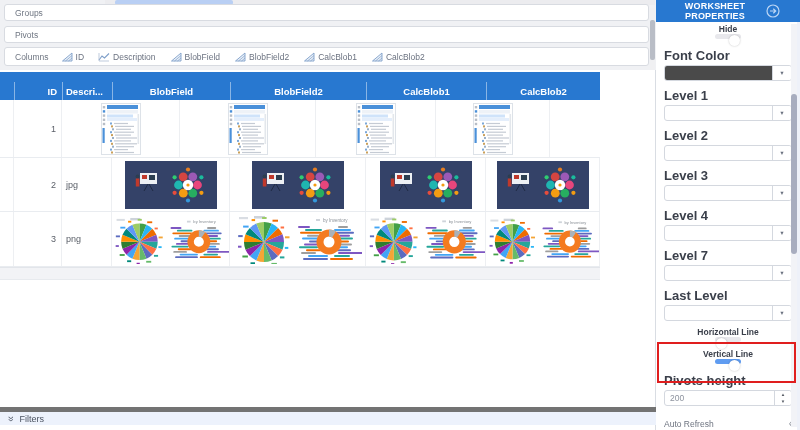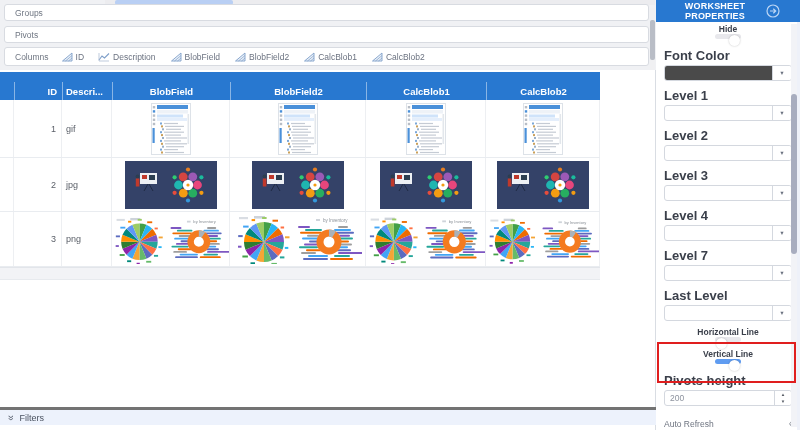--- a/index.html
+++ b/index.html
@@ -31,21 +31,21 @@
   .ghc { color:#fff; font-size:9.5px; font-weight:bold; height:18px; display:flex; align-items:center; justify-content:center; border-left:1px solid rgba(255,255,255,0.45); overflow:hidden; white-space:nowrap; }
   .ghc.first { border-left:none; }
   .ghc.align-left { justify-content:flex-start; padding-left:3px; }
   .ghc.align-right { justify-content:flex-end; padding-right:5px; }
   .grow { display:flex; border-bottom:1px solid #e9ecf0; background:#fff; }
   .gcell { border-right:1px solid #edeff2; display:flex; align-items:center; justify-content:center; overflow:hidden; font-size:9px; color:#5a5f68; }
   .gcell.idc { justify-content:flex-end; padding-right:5px; }
   .gcell.descc { justify-content:flex-start; padding-left:4px; }
   #grid-foot { width:600px; height:13px; background:#f2f3f6; border-top:1px solid #e2e5ea; border-bottom:1px solid #e7eaee; }
 
-  #filters-bar { position:absolute; left:0; top:407px; width:656px; height:18px; background:#edf2fc; border-top:3px solid #737373; display:flex; align-items:center; padding-left:8px; gap:6px; color:#4a5260; font-size:9px; cursor:pointer; }
+  #filters-bar { position:absolute; left:0; top:407px; width:656px; height:18px; background:#edf2fc; border-top:5px solid #737373; display:flex; align-items:center; padding-left:8px; gap:6px; color:#4a5260; font-size:9px; cursor:pointer; }
   #filters-chevrons { display:inline-block; transform:rotate(-90deg); color:#5a6270; font-size:10px; line-height:1; }
 
   
   #panel { position:absolute; left:656px; top:0; width:144px; height:430px; background:#fff; }
   #panel-right-sliver { position:absolute; right:0; top:0; width:3px; height:430px; background:#eef1f9; }
   #panel-header { position:relative; height:22px; background:#2878d0; display:flex; align-items:center; padding:0 8px; z-index:3;text-align:center; }
   #panel-title { color:#fff; font-size:9px; font-weight:bold; letter-spacing:0.2px; flex:1; }
   #panel-collapse { width:14px; height:14px; cursor:pointer; margin-right:12px; }
 
   .prow { margin:2px 8px 0; display:flex; align-items:center; justify-content:flex-start; height:15px;flex-direction:column; }
@@ -164,21 +164,20 @@
             <div class="ghc" style="width: 118px;">BlobField</div>
             <div class="ghc" style="width: 136px;">BlobField2</div>
             <div class="ghc" style="width: 120px;">CalcBlob1</div>
             <div class="ghc" style="width: 114px;">CalcBlob2</div>
           </div>
       </div>
       <div id="grid-body">
           <div class="grow" style="height: 58px;">
             <div class="gcell" style="width:14px"></div>
             <div class="gcell idc" style="width:48px">1</div>
-            <div class="gcell descc" style="width:50px">gif</div>
             <div class="gcell" style="width:118px">
               <svg width="40" height="52" viewBox="0 0 40 52">
                 <rect x="0.5" y="0.5" width="39" height="51" fill="#fff" stroke="#dde2e8"></rect>
                 <rect x="6" y="2" width="31" height="4" fill="#4a90d9"></rect>
                 <rect x="6" y="7" width="31" height="3.5" fill="#eef2f7"></rect>
                 <rect x="1.8" y="3" width="2.4" height="2.4" fill="#b7bdc6"></rect>
                 <rect x="1.8" y="7.2" width="2.4" height="2.4" fill="#4a90d9"></rect>
                 <rect x="1.8" y="11.4" width="2.4" height="2.4" fill="#b7bdc6"></rect>
                 <rect x="1.8" y="15.600000000000001" width="2.4" height="2.4" fill="#b7bdc6"></rect>
                 <rect x="1.8" y="19.8" width="2.4" height="2.4" fill="#b7bdc6"></rect>

